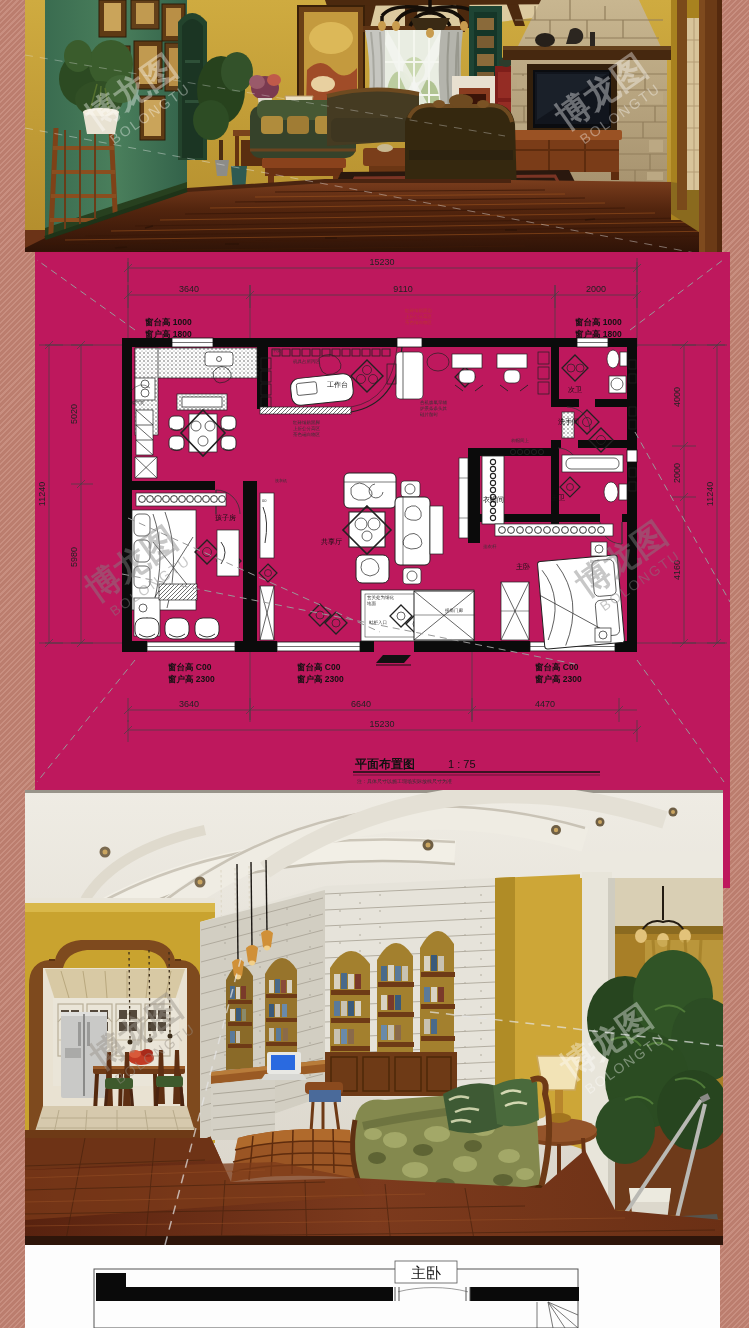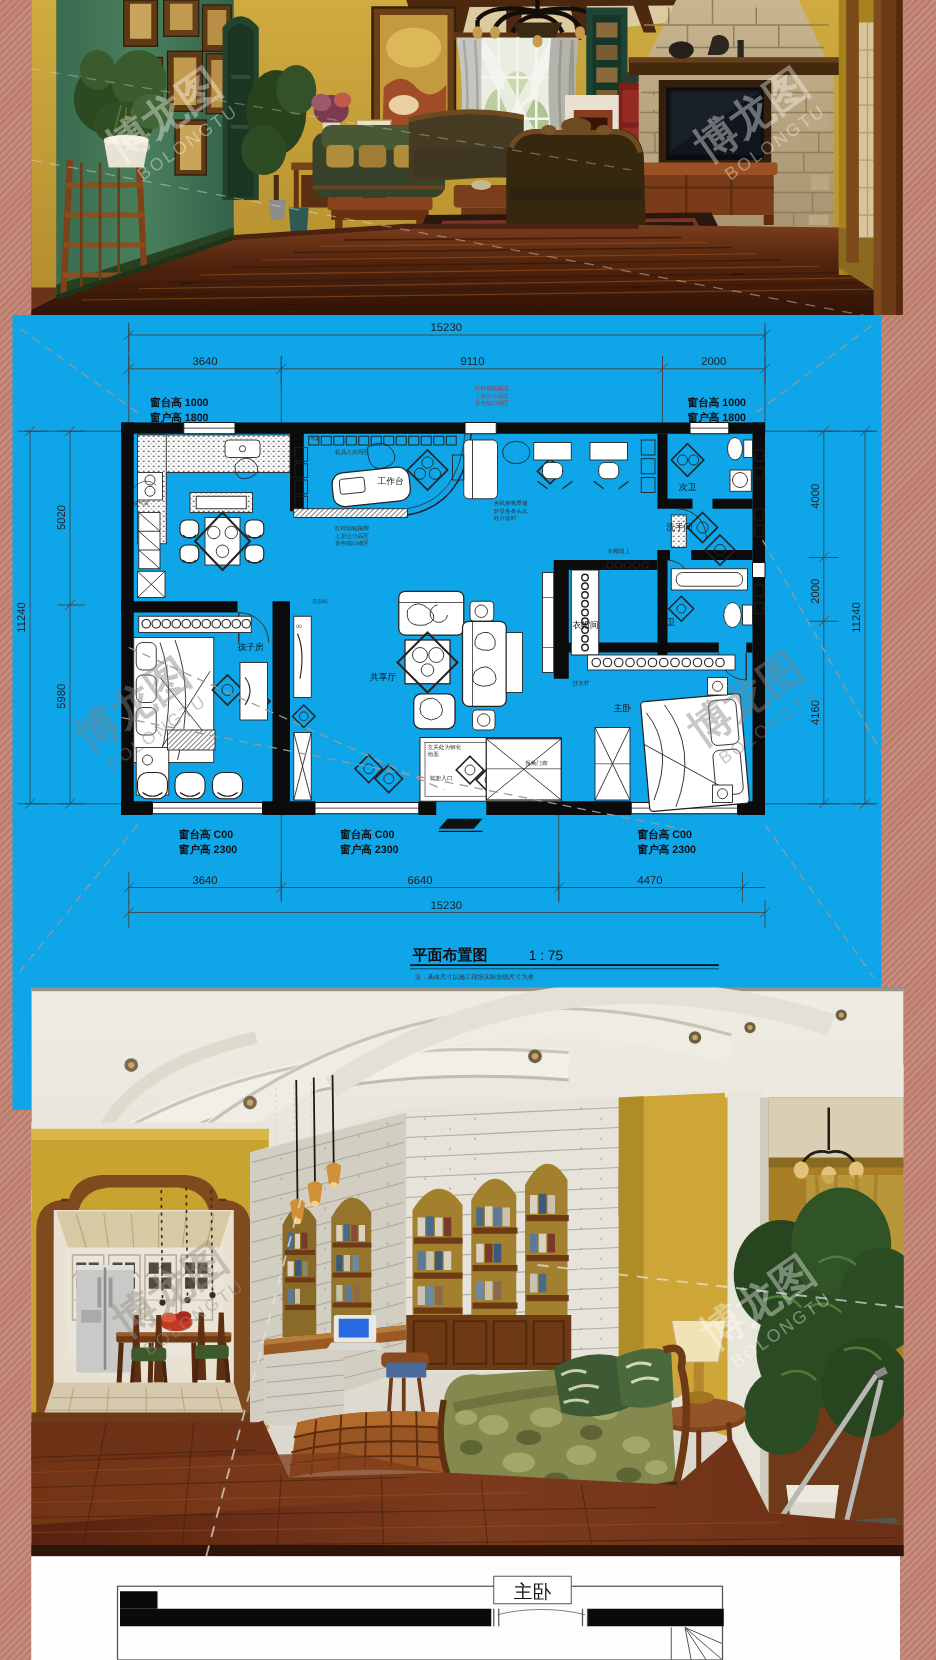--- a/index.html
+++ b/index.html
@@ -350,21 +350,21 @@
 <text x="72" y="120" font-size="14" letter-spacing="2">BOLONGTU</text>
 </g>
 
 <g transform="rotate(-35 590 105)" fill="rgba(255,255,255,0.38)" font-family="Liberation Sans">
 <text x="535" y="98" font-size="34" font-weight="bold">博龙图</text>
 <text x="542" y="120" font-size="14" letter-spacing="2">BOLONGTU</text>
 </g>
 </svg>
 </div>
 
-<div class="abs" style="left:10px;top:252px;width:695px;height:636px;background:#0ea5e9;">
+<div class="abs" style="left:35px;top:252px;width:695px;height:636px;background:#be185d;">
 <svg id="plan" width="695" height="538" viewBox="0 0 695 538">
 <defs>
 <pattern id="stip" width="4" height="4" patternUnits="userSpaceOnUse">
 <rect width="4" height="4" fill="#fff"></rect>
           <circle cx="1" cy="1" r="0.7" fill="#444"></circle>
           <circle cx="3" cy="3" r="0.5" fill="#666"></circle>
 </pattern>
 <pattern id="hatch" width="4" height="4" patternUnits="userSpaceOnUse">
 <rect width="4" height="4" fill="#fff"></rect>
           <path d="M0,4 L4,0" stroke="#333" stroke-width="0.7"></path>

